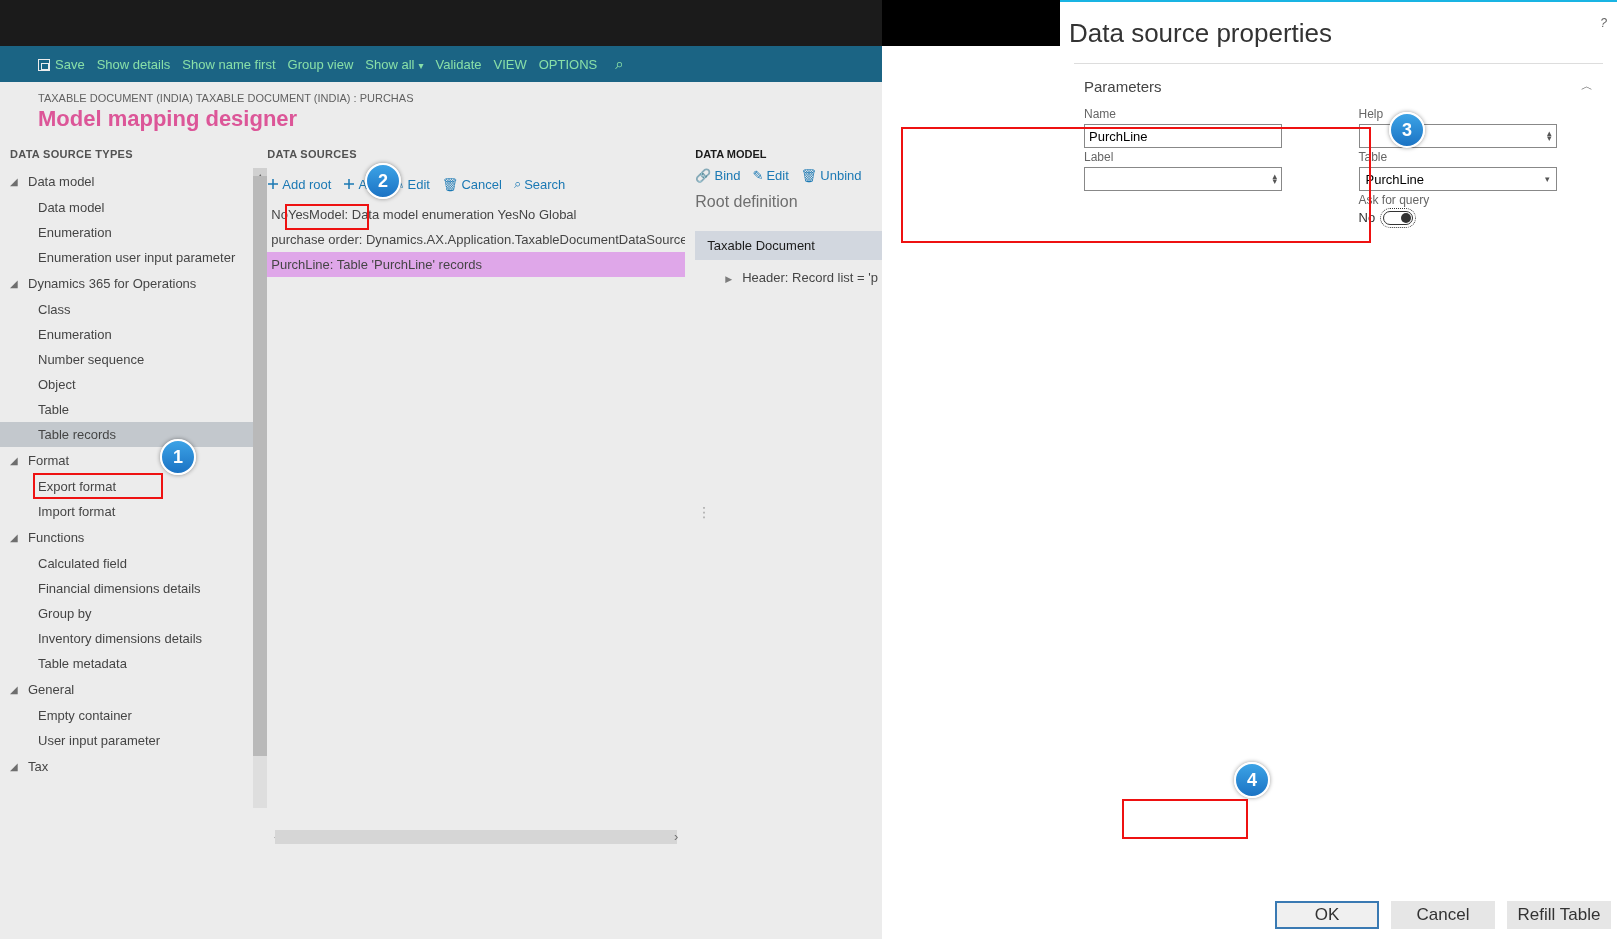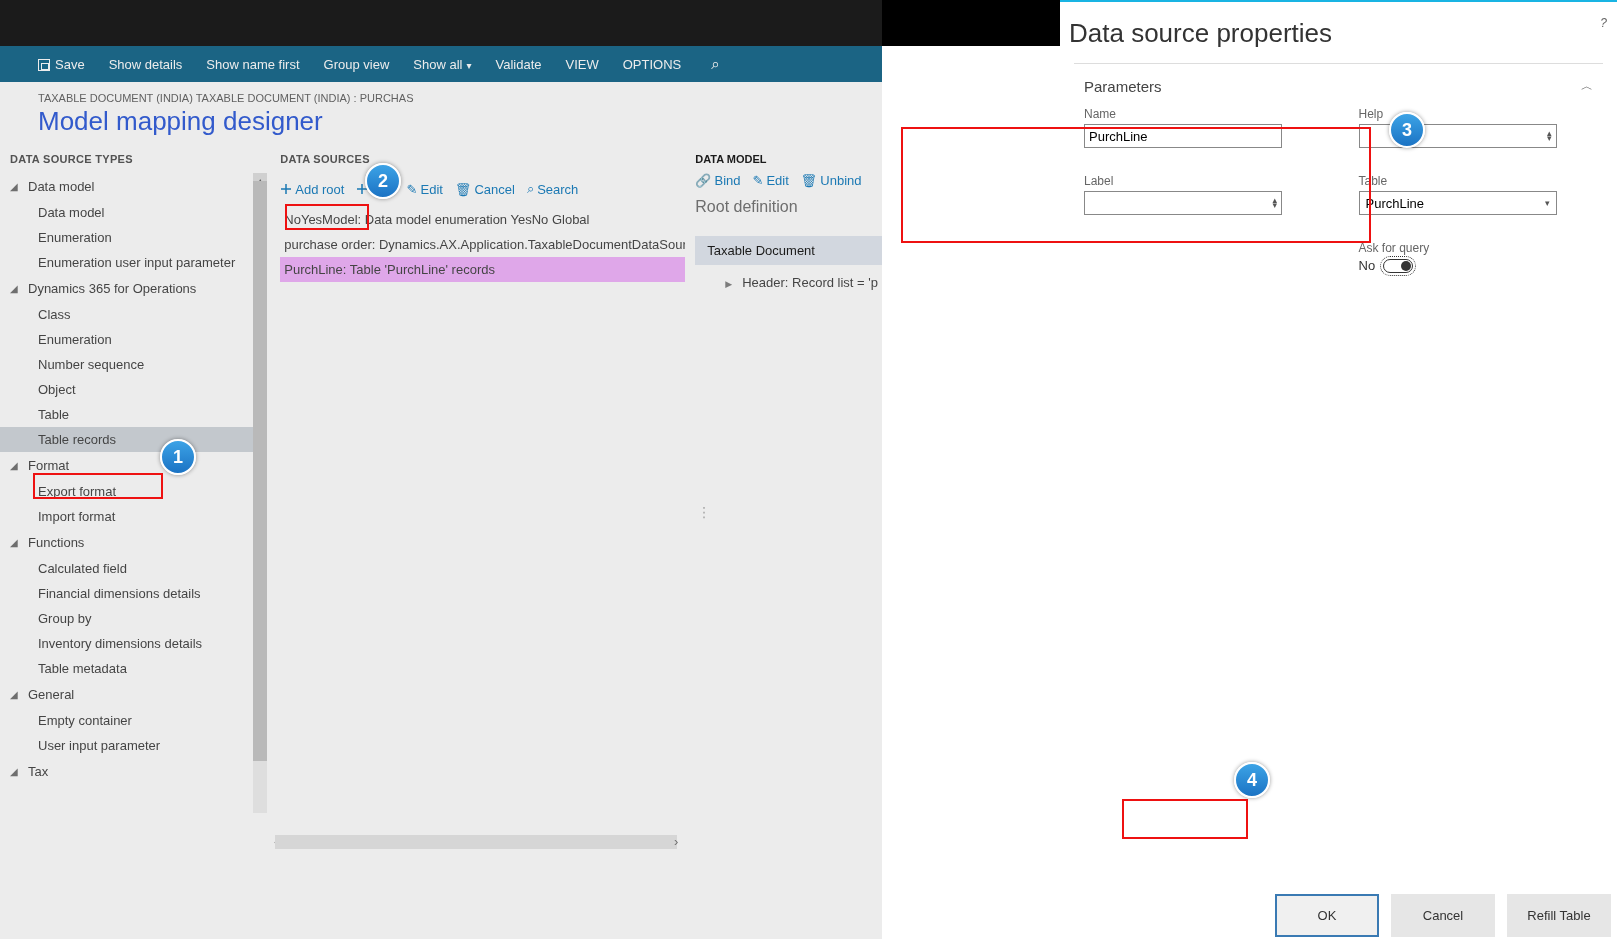--- a/index.html
+++ b/index.html
@@ -2,44 +2,44 @@
 <html><head>
 <meta charset="utf-8">
 <style>
   * { box-sizing: border-box; margin: 0; padding: 0; font-family: 'Segoe UI', Arial, sans-serif; }
   html, body { width: 1617px; height: 939px; overflow: hidden; background: #fff; }
   
   
   .topblack { width: 100%; height: 46px; background: #000; }
   
   
-  .cmdbar { width: 882px; height: 36px; background: #015a80; display: flex; align-items: center; padding-left: 38px; color: #ffffff; font-size: 13px; gap: 24px; }
+  .cmdbar { width: 882px; height: 36px; background: #015a80; display: flex; align-items: center; padding-left: 38px; color: #86efac; font-size: 13px; gap: 12px; }
   .cmdbar .save-ico { width:12px; height:12px; border:1px solid #fff; display:inline-block; margin-right:5px; vertical-align:-2px; position:relative; }
   .cmdbar .save-ico::after{content:'';position:absolute;bottom:0;left:2px;width:6px;height:5px;border:1px solid #fff;}
   .cmdbar .item { cursor: pointer; }
   .cmdbar .chev { font-size:10px; margin-left:4px; }
   .cmdbar .srch { margin-left:6px; font-size:15px; }
   
   
   .dim { position:absolute; left:0; top:0; width:882px; height:939px; background:rgba(150,150,150,0.18); pointer-events:none; z-index:50; }
   
   .page { background:#fff; }
   .crumb { font-size:11px; color:#555; padding:10px 0 0 38px; }
-  .title { font-size:26px; font-weight:400; color:#1d4ed8; padding:2px 0 6px 38px; }
+  .title { font-size:22px; font-weight:700; color:#ec4899; padding:2px 0 6px 38px; }
   
   .tabs { display:flex; gap:22px; border-bottom:1px solid #ddd; margin:8px 0 0 0; padding:0 0 0 25px; }
   .tabs div { padding:6px 0; font-size:14px; color:#666; cursor:pointer; }
   .tabs .active { color:#222; border-bottom:2px solid #222; }
   
   .cols { display:flex; width:882px; }
   .col { padding-top:10px; }
   .colhead { font-size:11px; font-weight:600; color:#444; letter-spacing:0.3px; padding-bottom:8px; }
   .col1 { width:280px; }
   .col1 .colhead { padding-left:10px; }
-  .col2 { width:418px; padding-left:13px; position:relative; }
+  .col2 { width:418px; padding-left:0; position:relative; }
   .col3 { flex:1; padding-left:10px; }
   
   .tree-wrap { height: 640px; overflow:hidden; position:relative; }
   .tree { font-size:13px; color:#333; }
   .tree .grp { padding:6px 0 6px 10px; display:flex; align-items:center; }
   .tree .grp .exp { display:inline-block; width:12px; font-size:10px; color:#666; margin-right:6px; }
   .tree .itm { padding:5px 0 5px 38px; cursor:pointer; }
   .tree .itm.sel { background:#cdd4da; }
   .scrolltrack { position:absolute; right:0; top:0; width:14px; height:640px; background:#eee;}
   .scrollthumb { position:absolute; right:0; top:8px; width:14px; height:580px; background:#c1c1c1;}
@@ -79,33 +79,33 @@
   
   .panel { position:absolute; right:0; top:0; width:557px; height:939px; background:#fff; z-index:40; border-top:2px solid #19b4e3;}
   .panel .q { position:absolute; right:10px; top:14px; font-size:12px; color:#666; font-style:italic;}
   .panel h1 { font-weight:300; font-size:26px; color:#333; padding:16px 0 14px 9px; }
   .panel hr { border:none; border-top:1px solid #ddd; margin:0 14px;}
   .psec { padding:14px 24px 0 24px; }
   .psec .shead { display:flex; justify-content:space-between; align-items:center; font-size:15px; color:#444; margin-bottom:12px;}
   .psec .shead .caret{font-size:12px;color:#555}
   .pfields { display:flex; gap:40px; }
   .fcol { flex:1; }
-  .fld { margin-bottom:26px; }
+  .fld { margin-bottom:2px; }
   .fld label { display:block; font-size:12px; color:#666; margin-bottom:3px;}
   .fld input, .fld .combo { width:198px; height:24px; border:1px solid #888; font-size:13px; padding:0 4px; background:#fff;}
   .fld .combo { display:flex; align-items:center; justify-content:space-between; }
   .fld .combo .cv{font-size:9px;color:#555;line-height:5px;}
   .fld .sel { display:flex; align-items:center; justify-content:space-between; width:198px; height:24px; border:1px solid #888; padding:0 6px; font-size:13px;}
   .fld .sel .dd{font-size:9px;color:#555}
   .toggle { display:inline-block; width:30px; height:14px; border:1px solid #333; border-radius:7px; position:relative; margin-left:8px; outline:1px dotted #333; outline-offset:2px;}
   .toggle .knob{position:absolute;right:1px;top:1px;width:10px;height:10px;border-radius:50%;background:#333;}
   .togglewrap{font-size:13px;color:#333;display:flex;align-items:center;}
   
   .pfoot { position:absolute; bottom:0; left:0; right:0; height:48px; display:flex; align-items:center; justify-content:flex-end; gap:12px; padding:0 6px;}
-  .pbtn { min-width:104px; height:43px; background:#e6e6e6; border:none; font-size:13px; color:#333; cursor:pointer;}
+  .pbtn { min-width:104px; height:28px; background:#e6e6e6; border:none; font-size:17px; color:#333; cursor:pointer;}
   .pbtn.ok { border:2px solid #3a7ab3; background:#f0f0f0;}
   
   svg.plus{width:12px;height:12px}
 </style>
 </head>
 <body>
 
 <div class="topblack"></div>
 
 <div class="cmdbar">

